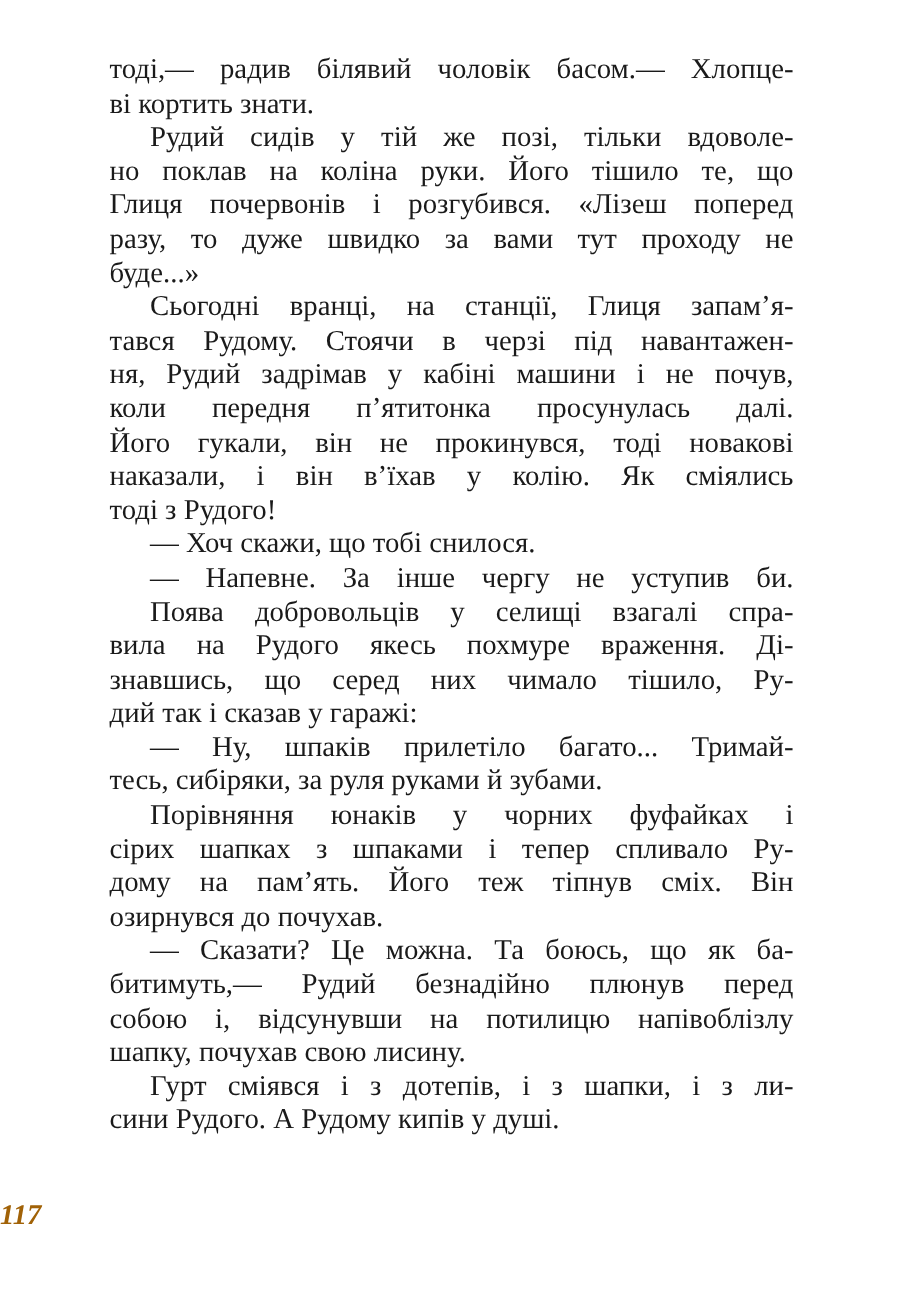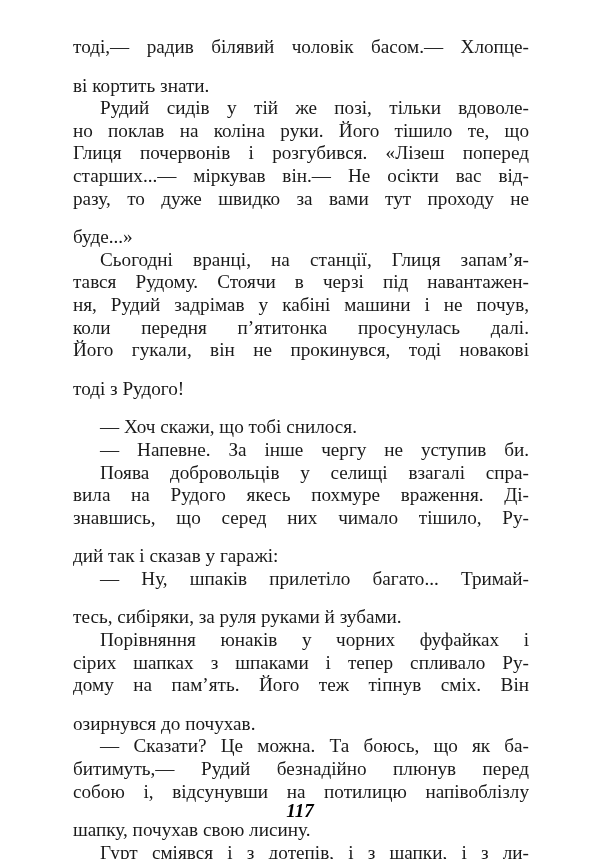--- a/index.html
+++ b/index.html
@@ -4,45 +4,45 @@
 <style>
   html, body { margin: 0; padding: 0; background: #ffffff; }
   body { width: 600px; height: 859px; position: relative; overflow: hidden; }
   .page {
     position: absolute; left: 73px; top: 36px; width: 456px;
     font-family: "Liberation Serif", "DejaVu Serif", serif;
     font-size: 19.2px; line-height: 22.6px; color: #1a1a1a;
     text-align: justify;
   }
   .line { display: block; white-space: nowrap; text-align-last: justify; text-align: justify; height: 22.6px; }
-  .line.last { text-align-last: left; margin-top: 16px; }
+  .line.last { text-align-last: left; }
   .line.indent { padding-left: 27px; }
   .page-number {
-    position: absolute; left: 0; right: 0; top: 800px; text-align: center;
+    position: absolute; left: 0; right: 0; top: 800px; 
     font-family: "Liberation Serif", "DejaVu Serif", serif; font-style: italic; font-weight: bold;
-    font-size: 19px; color: #000000;
+    font-size: 19px; color: #a16207;
   }
 </style>
 </head>
 <body>
 
 <div class="page" id="page-body">
     <span class="line">тоді,— радив білявий чоловік басом.— Хлопце-</span>
     <span class="line last">ві кортить знати.</span>
     <span class="line indent">Рудий сидів у тій же позі, тільки вдоволе-</span>
     <span class="line">но поклав на коліна руки. Його тішило те, що</span>
     <span class="line">Глиця почервонів і розгубився. «Лізеш поперед</span>
-    <span class="line">старших...— міркував він.— Не осікти вас від-</span>
     <span class="line">разу, то дуже швидко за вами тут проходу не</span>
     <span class="line last">буде...»</span>
     <span class="line indent">Сьогодні вранці, на станції, Глиця запам’я-</span>
     <span class="line">тався Рудому. Стоячи в черзі під навантажен-</span>
     <span class="line">ня, Рудий задрімав у кабіні машини і не почув,</span>
     <span class="line">коли передня п’ятитонка просунулась далі.</span>
     <span class="line">Його гукали, він не прокинувся, тоді новакові</span>
+    <span class="line">наказали, і він в’їхав у колію. Як сміялись</span>
     <span class="line last">тоді з Рудого!</span>
     <span class="line indent last">— Хоч скажи, що тобі снилося.</span>
     <span class="line indent">— Напевне. За інше чергу не уступив би.</span>
     <span class="line indent">Поява добровольців у селищі взагалі спра-</span>
     <span class="line">вила на Рудого якесь похмуре враження. Ді-</span>
     <span class="line">знавшись, що серед них чимало тішило, Ру-</span>
     <span class="line last">дий так і сказав у гаражі:</span>
     <span class="line indent">— Ну, шпаків прилетіло багато... Тримай-</span>
     <span class="line last">тесь, сибіряки, за руля руками й зубами.</span>
     <span class="line indent">Порівняння юнаків у чорних фуфайках і</span>

